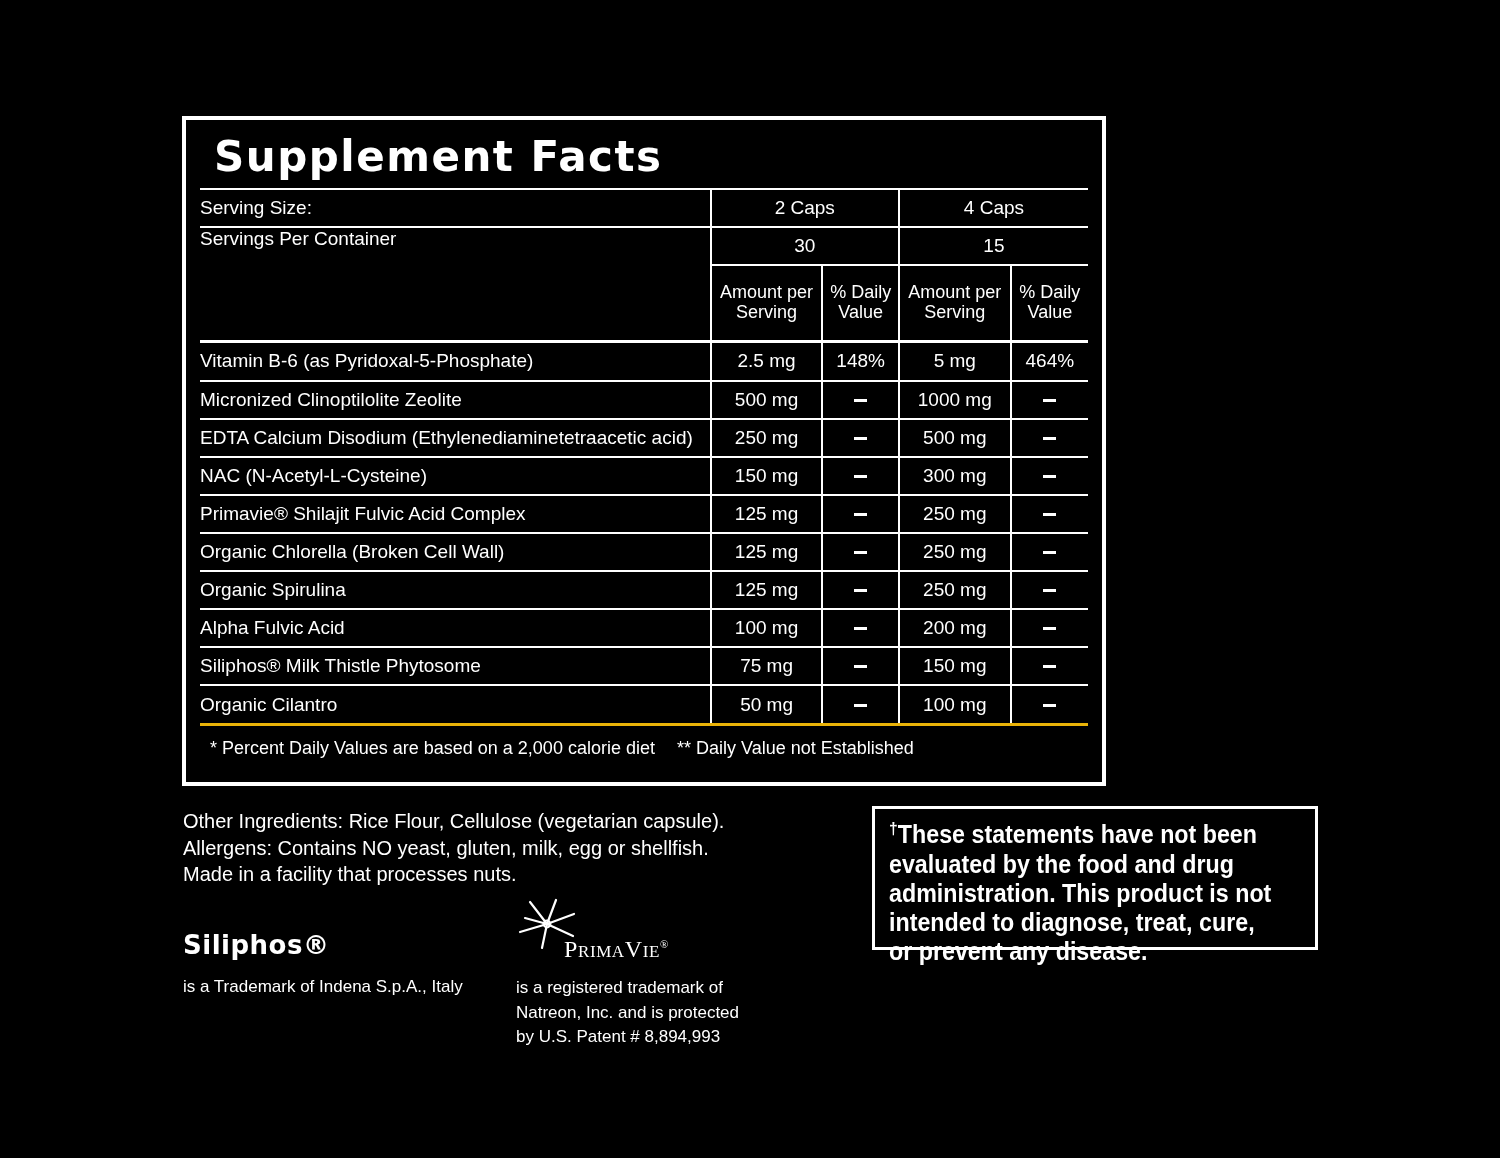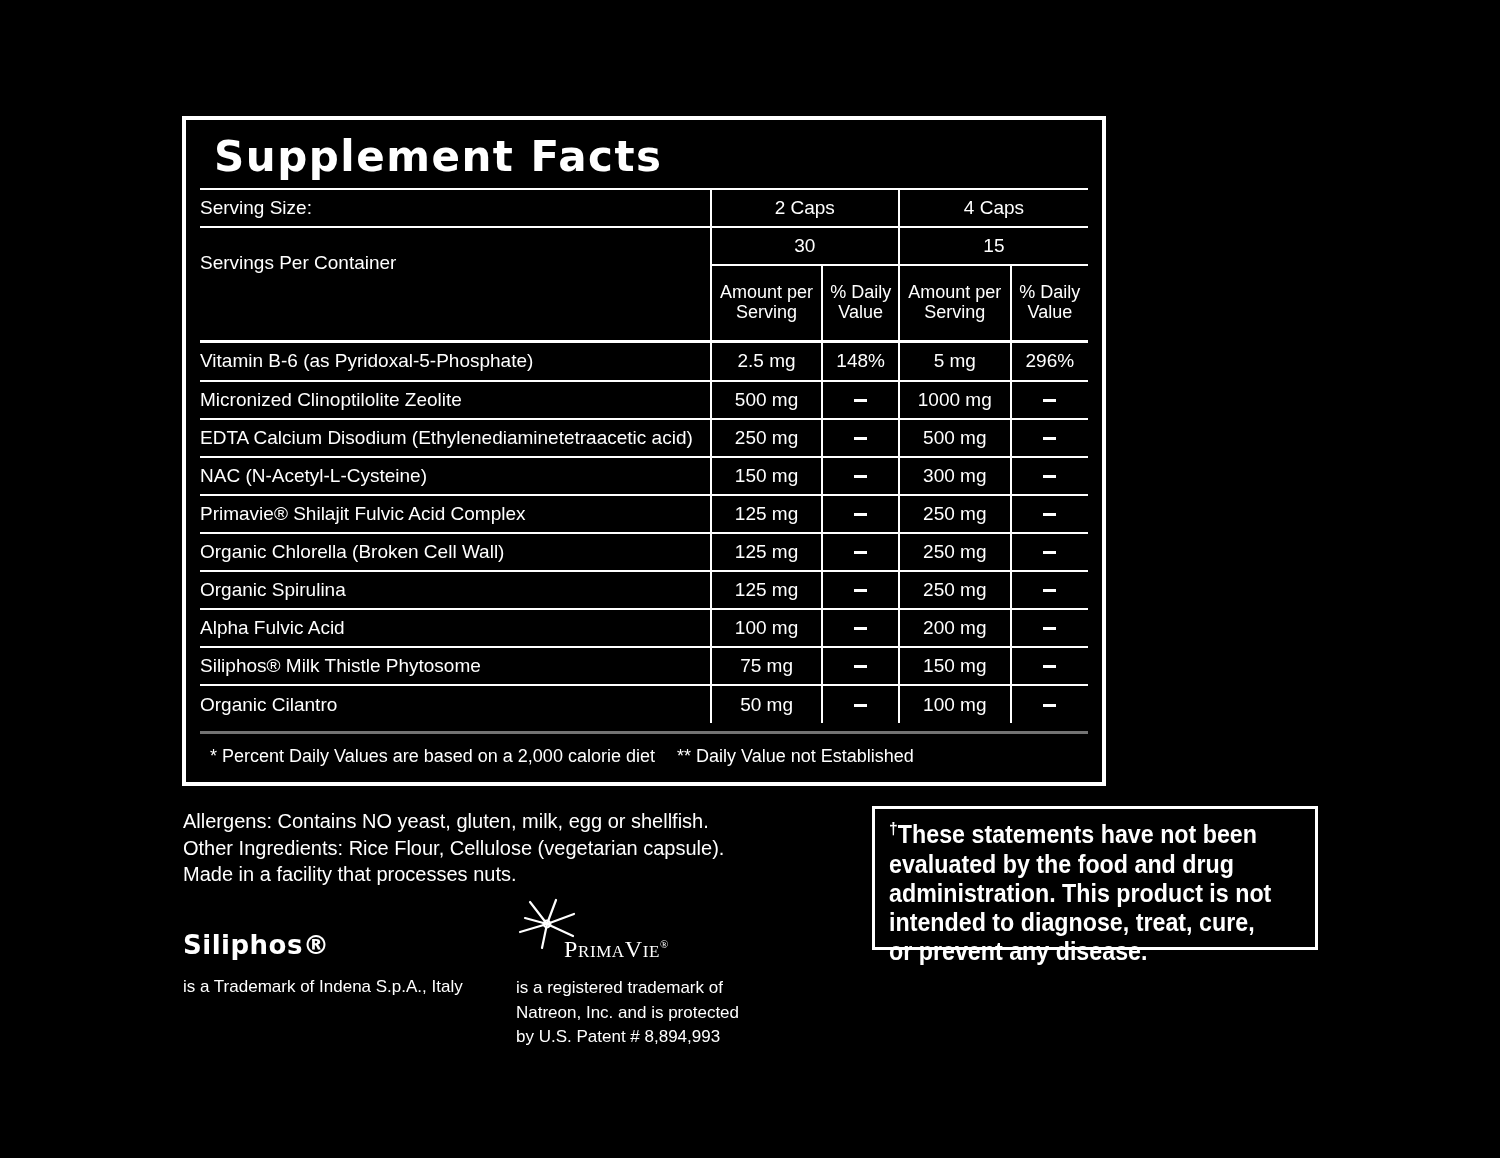--- a/index.html
+++ b/index.html
@@ -75,22 +75,22 @@
     background: #ffffff;
     vertical-align: middle;
   }
 
   .footnote {
     font-size: 18px;
     padding: 12px 0 0 10px;
     white-space: nowrap;
   }
   #footnote-wrap {
-    border-top: 3px solid #737373;
-    margin-top: 8px;
+    border-top: 3px solid #eab308;
+    margin-top: 0;
   }
   .fn-gap { display: inline-block; width: 22px; }
 
   
   #other-ing {
     position: absolute;
     left: 183px;
     top: 808px;
     width: 660px;
     font-size: 20px;
@@ -196,21 +196,21 @@
     </colgroup>
     <tbody>
 
       <tr class="serv-row rule-top rule-bot">
         <td class="lbl">Serving Size:</td>
         <td class="ctr rule-left" colspan="2">2 Caps</td>
         <td class="ctr rule-left" colspan="2">4 Caps</td>
       </tr>
 
       <tr class="spc-row rule-bot">
-        <td class="lbl" rowspan="2" style="vertical-align:top; padding-top:24px;">Servings Per Container</td>
+        <td class="lbl" rowspan="2" style="vertical-align:top; padding-top:0;">Servings Per Container</td>
         <td class="ctr rule-left rule-bot" colspan="2">30</td>
         <td class="ctr rule-left rule-bot" colspan="2">15</td>
       </tr>
 
       <tr class="hdr-row rule-bot-thick">
         <td class="ctr rule-left">
           <span>Amount per</span><br>
           <span>Serving</span>
         </td>
         <td class="ctr rule-left">
@@ -225,21 +225,21 @@
           <span>% Daily</span><br>
           <span>Value</span>
         </td>
       </tr>
 
       <tr class="vitamin-row rule-bot">
         <td class="lbl">Vitamin B-6 (as Pyridoxal-5-Phosphate)</td>
         <td class="ctr rule-left">2.5 mg</td>
         <td class="ctr rule-left">148%</td>
         <td class="ctr rule-left">5 mg</td>
-        <td class="ctr rule-left">296%</td>
+        <td class="ctr rule-left">464%</td>
       </tr>
 
       <tr class="ing-row rule-bot">
         <td class="lbl">Micronized Clinoptilolite Zeolite</td>
         <td class="ctr rule-left">500 mg</td>
         <td class="ctr rule-left"><span class="dash"></span></td>
         <td class="ctr rule-left">1000 mg</td>
         <td class="ctr rule-left"><span class="dash"></span></td>
       </tr>
 
@@ -312,22 +312,22 @@
 
   <div id="footnote-wrap">
     <div class="footnote">
       <span>* Percent Daily Values are based on a 2,000 calorie diet</span><span class="fn-gap"></span><span>** Daily Value not Established</span>
     </div>
   </div>
 
 </div>
 
 <div id="other-ing">
+  <div class="oi-line">Other Ingredients: Rice Flour, Cellulose (vegetarian capsule).</div>
   <div class="oi-line">Allergens: Contains NO yeast, gluten, milk, egg or shellfish.</div>
-  <div class="oi-line">Other Ingredients: Rice Flour, Cellulose (vegetarian capsule).</div>
   <div class="oi-line">Made in a facility that processes nuts.</div>
 </div>
 
 <div id="tm-siliphos">
   <div class="tm-name">Siliphos®</div>
   <div class="tm-body">is a Trademark of Indena S.p.A., Italy</div>
 </div>
 
 <div id="tm-primavie">
   <div id="pv-logo">

